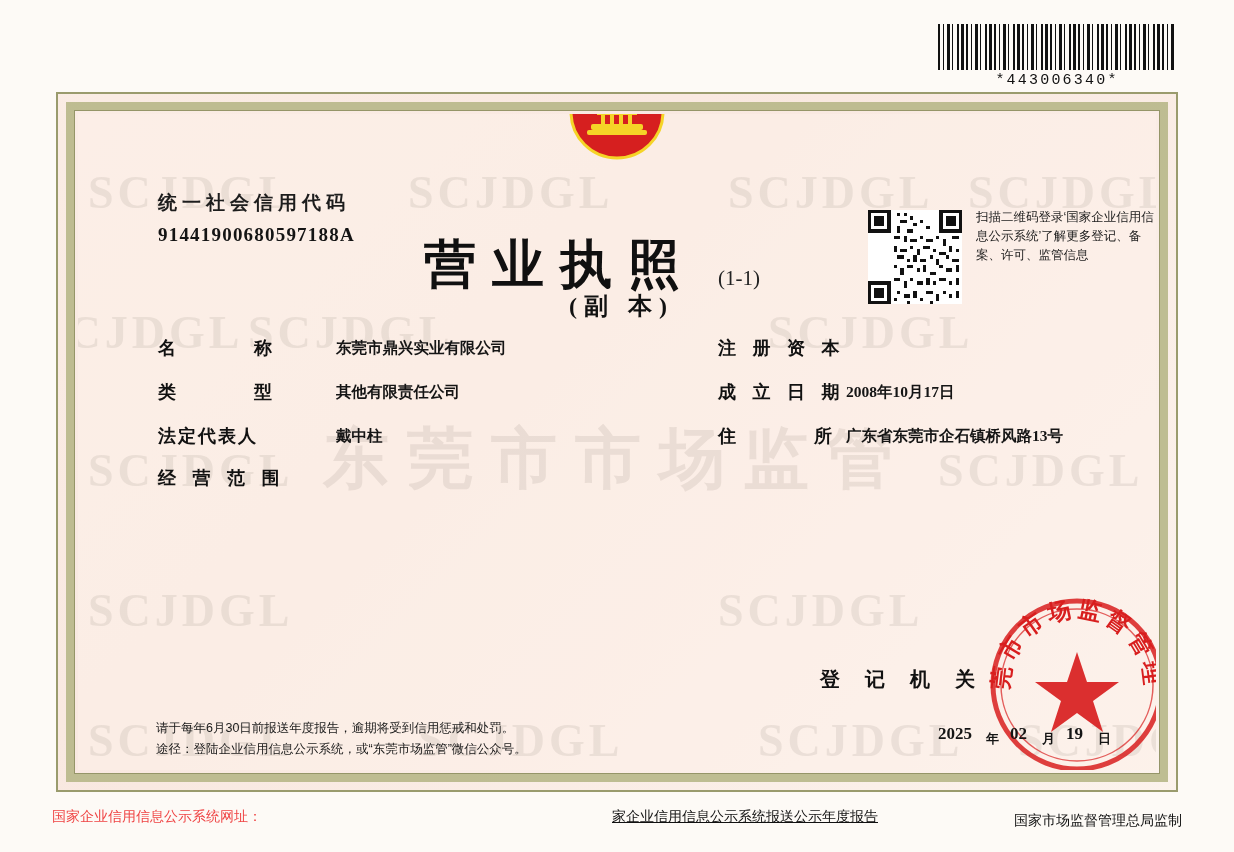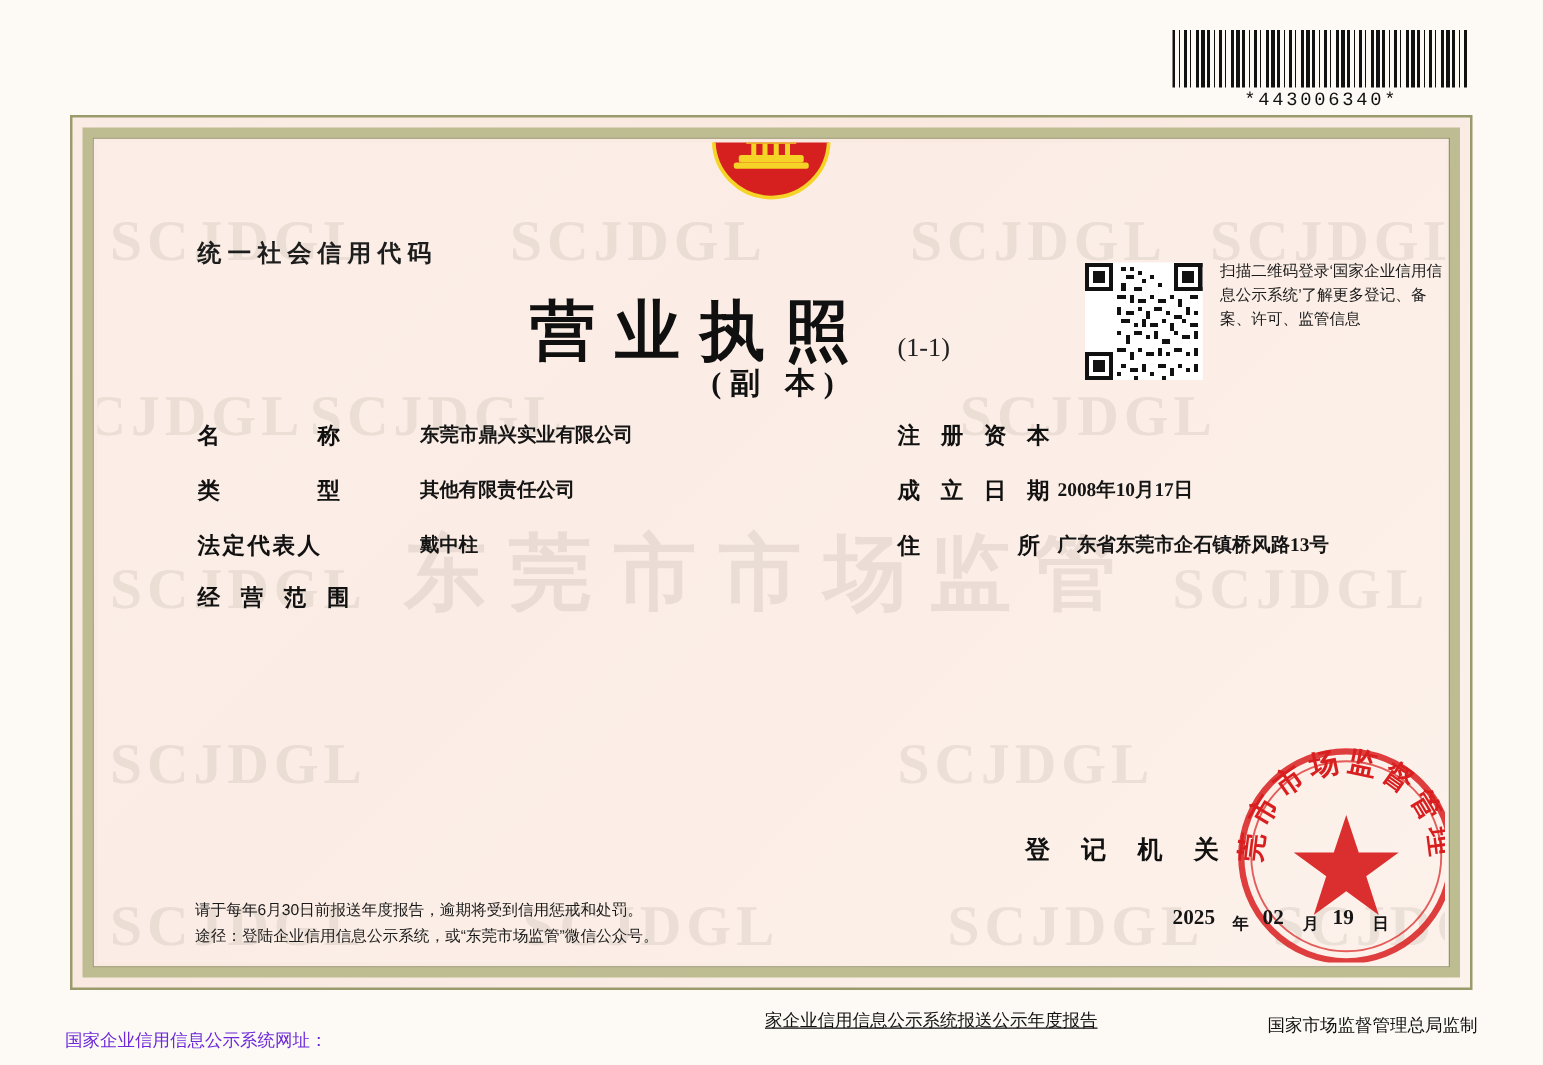--- a/index.html
+++ b/index.html
@@ -266,23 +266,22 @@
     color: #1a1a1a;
     font-family: "Liberation Sans", sans-serif;
   }
 
   
   .bot-left {
     position: absolute;
     left: 52px;
     top: 808px;
     font-size: 14px;
-    color: #6d28d9;
+    color: #ef4444;
     font-family: "Liberation Sans", sans-serif;
-    margin-top: 16px;
   }
   .bot-center {
     position: absolute;
     left: 612px;
     top: 808px;
     font-size: 14px;
     color: #111;
     font-family: "Liberation Sans", sans-serif;
     text-decoration: underline;
   }
@@ -340,20 +339,21 @@
           <rect x="48" y="67" width="4" height="9"></rect>
           <rect x="57" y="67" width="4" height="9"></rect>
           <rect x="66" y="67" width="4" height="9"></rect>
           <rect x="75" y="67" width="4" height="9"></rect>
           <rect x="34" y="82" width="60" height="5" rx="2"></rect>
         </g>
         <path d="M18 64 a46 46 0 0 0 92 0" fill="none" stroke="#f5d427" stroke-width="3"></path>
       </svg>
 
       <div class="uscc-label">统一社会信用代码</div>
+      <div class="uscc-value">91441900680597188A</div>
 
       <div class="main-title">营业执照</div>
       <div class="title-sub-num">(1-1)</div>
       <div class="title-sub">(副 本)</div>
 
       <svg class="qr" viewBox="0 0 29 29" shape-rendering="crispEdges">
         <rect width="29" height="29" fill="#fff"></rect>
         <g fill="#111">
           <rect x="0" y="0" width="7" height="1"></rect>
             <rect x="0" y="6" width="7" height="1"></rect>

